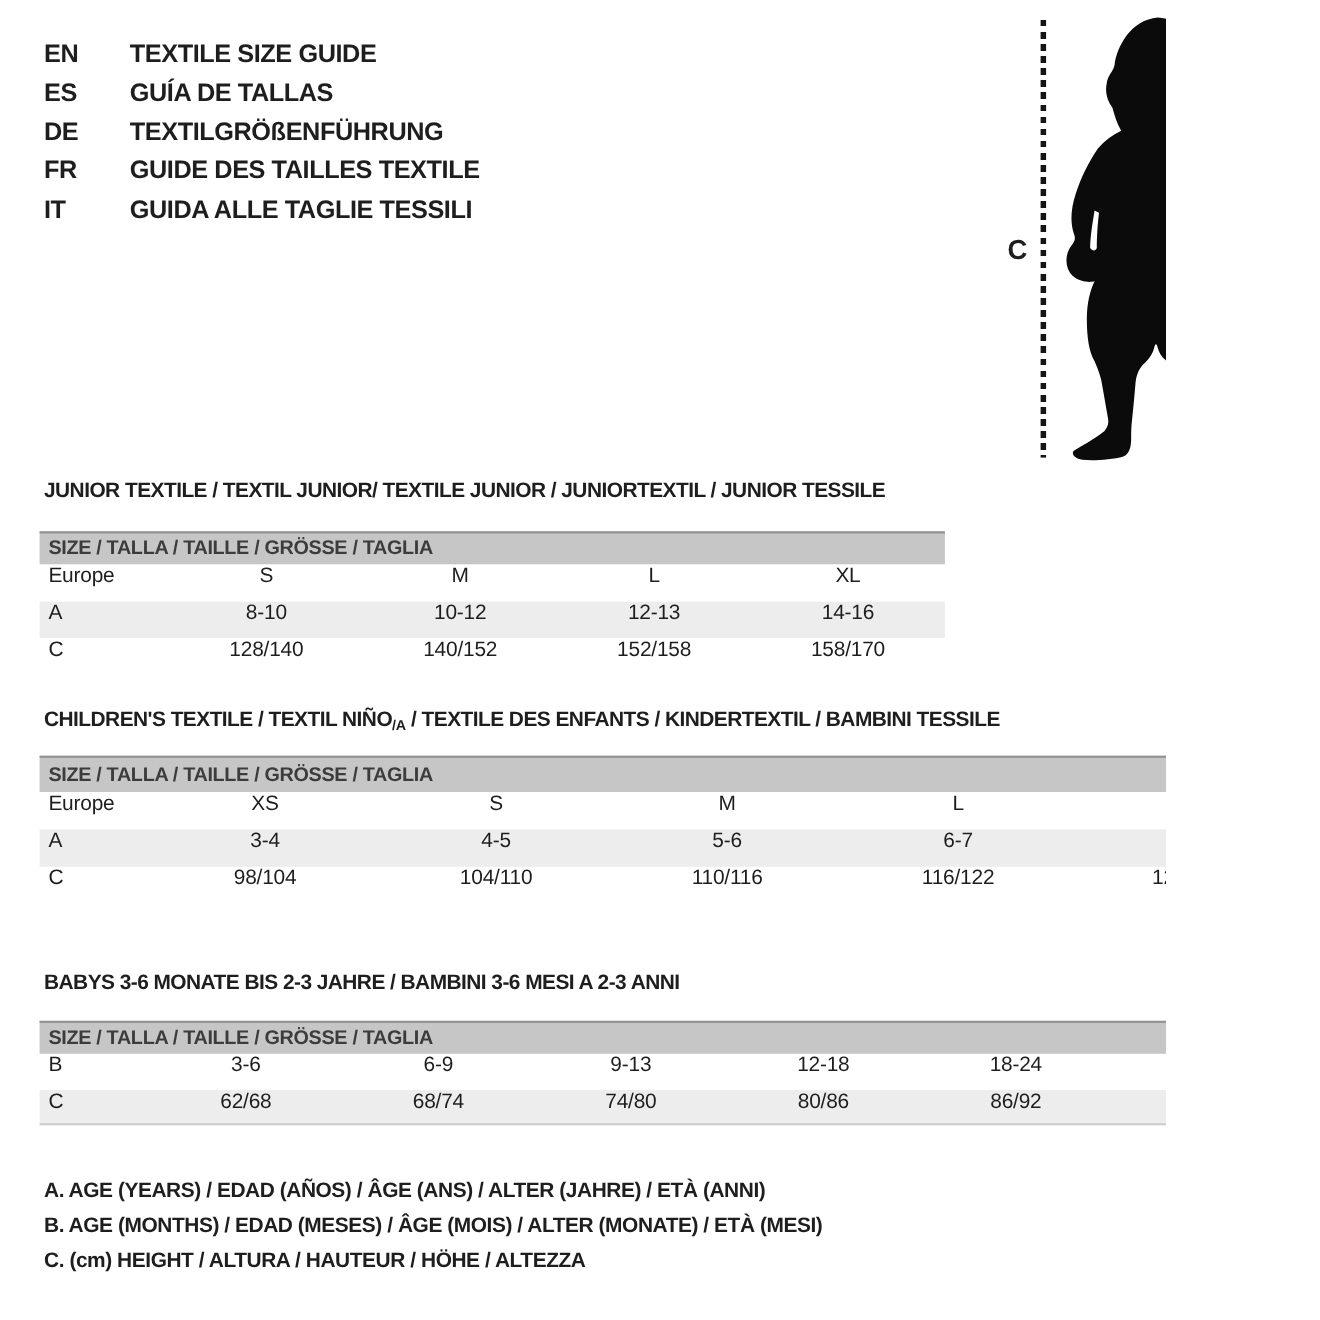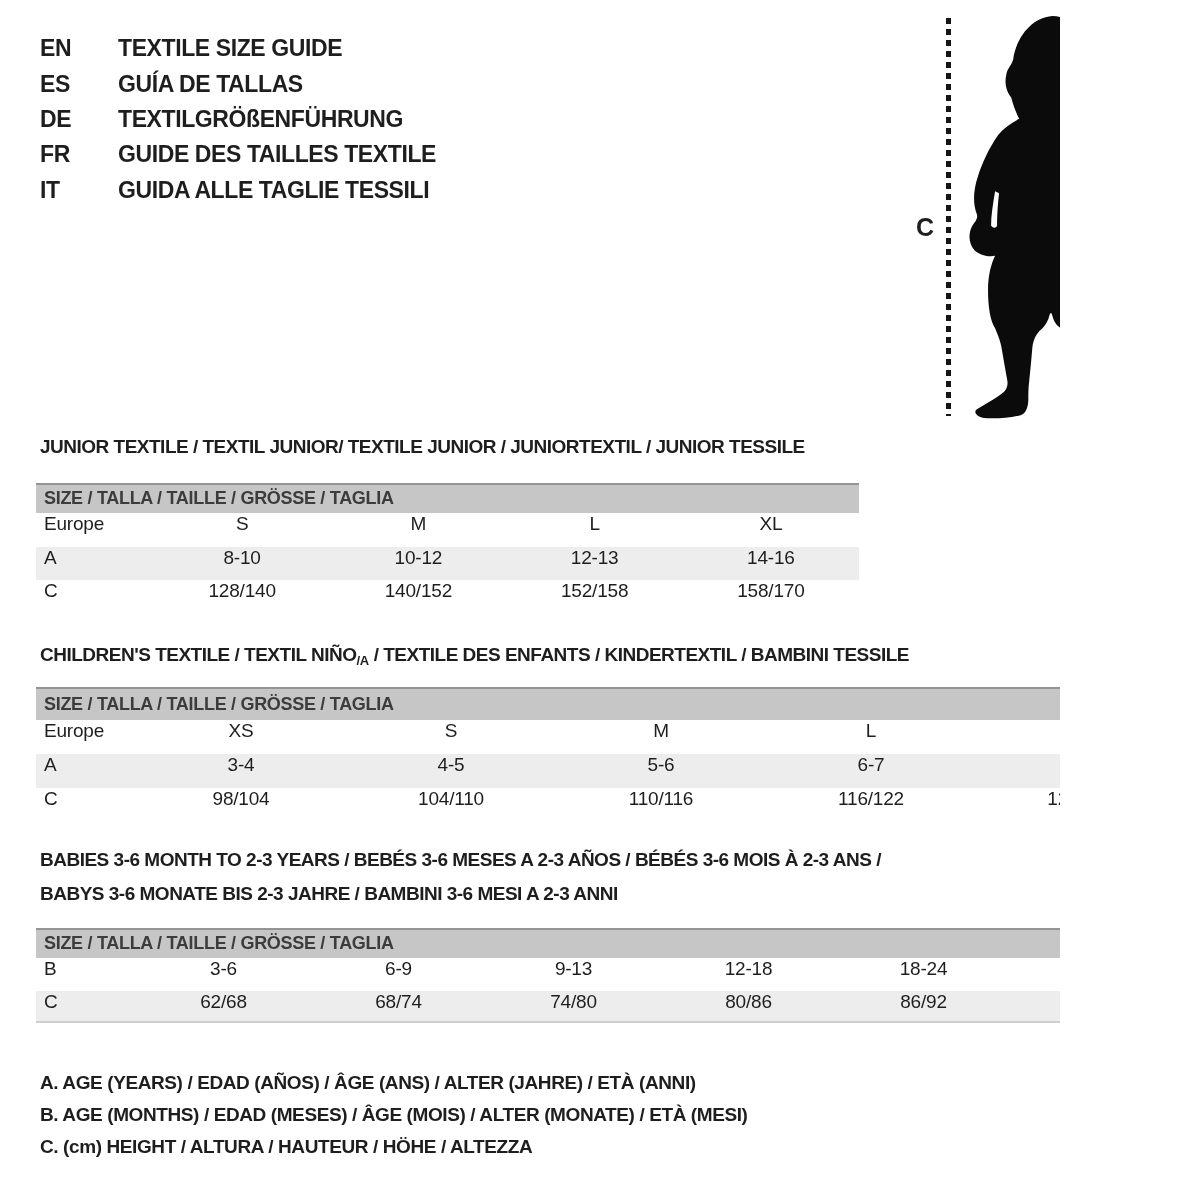--- a/index.html
+++ b/index.html
@@ -164,21 +164,20 @@
     <div class="t-row">
       <span class="lbl">C</span>
       <span class="cell">98/104</span>
       <span class="cell">104/110</span>
       <span class="cell">110/116</span>
       <span class="cell">116/122</span>
       <span class="cell">122/128</span>
     </div>
   </div>
 
-  <div class="section-title babies-title-1">BABIES 3-6 MONTH TO 2-3 YEARS / BEBÉS 3-6 MESES A 2-3 AÑOS / BÉBÉS 3-6 MOIS À 2-3 ANS /</div>
   <div class="section-title babies-title-2">BABYS 3-6 MONATE BIS 2-3 JAHRE / BAMBINI 3-6 MESI A 2-3 ANNI</div>
   <div class="size-table babies-table">
     <div class="size-bar">SIZE / TALLA / TAILLE / GRÖSSE / TAGLIA</div>
     <div class="t-row">
       <span class="lbl">B</span>
       <span class="cell">3-6</span>
       <span class="cell">6-9</span>
       <span class="cell">9-13</span>
       <span class="cell">12-18</span>
       <span class="cell">18-24</span>

